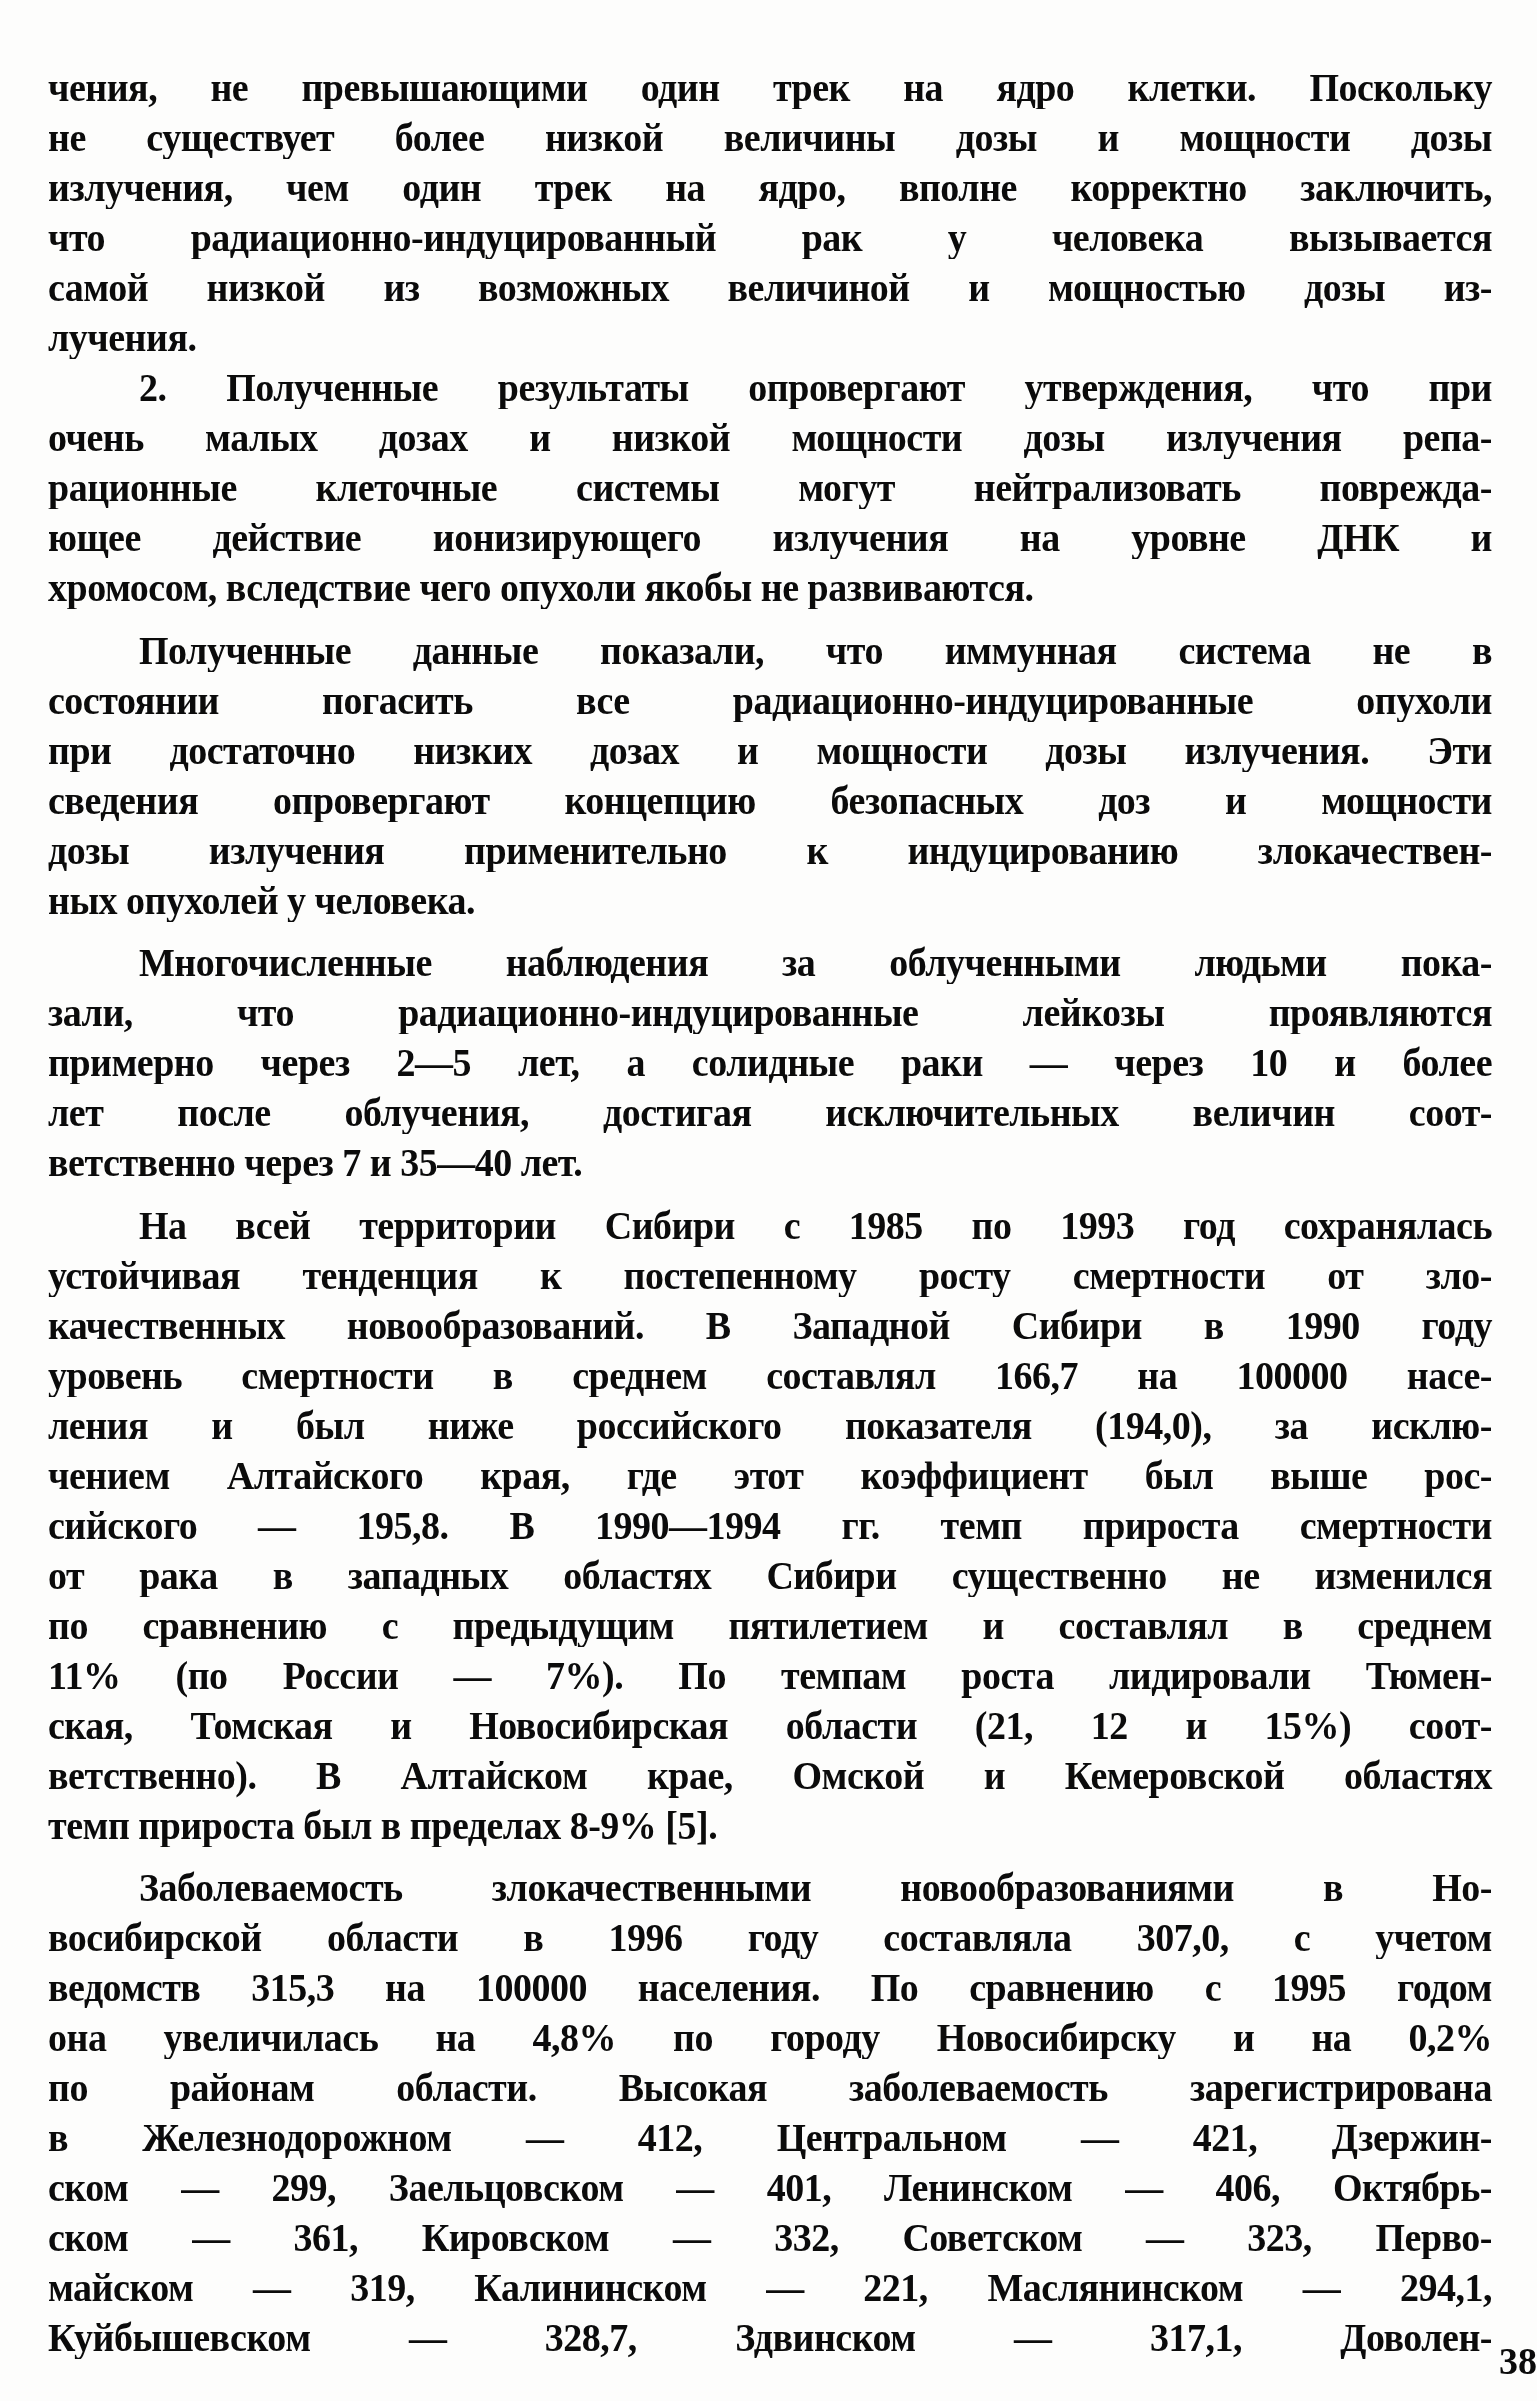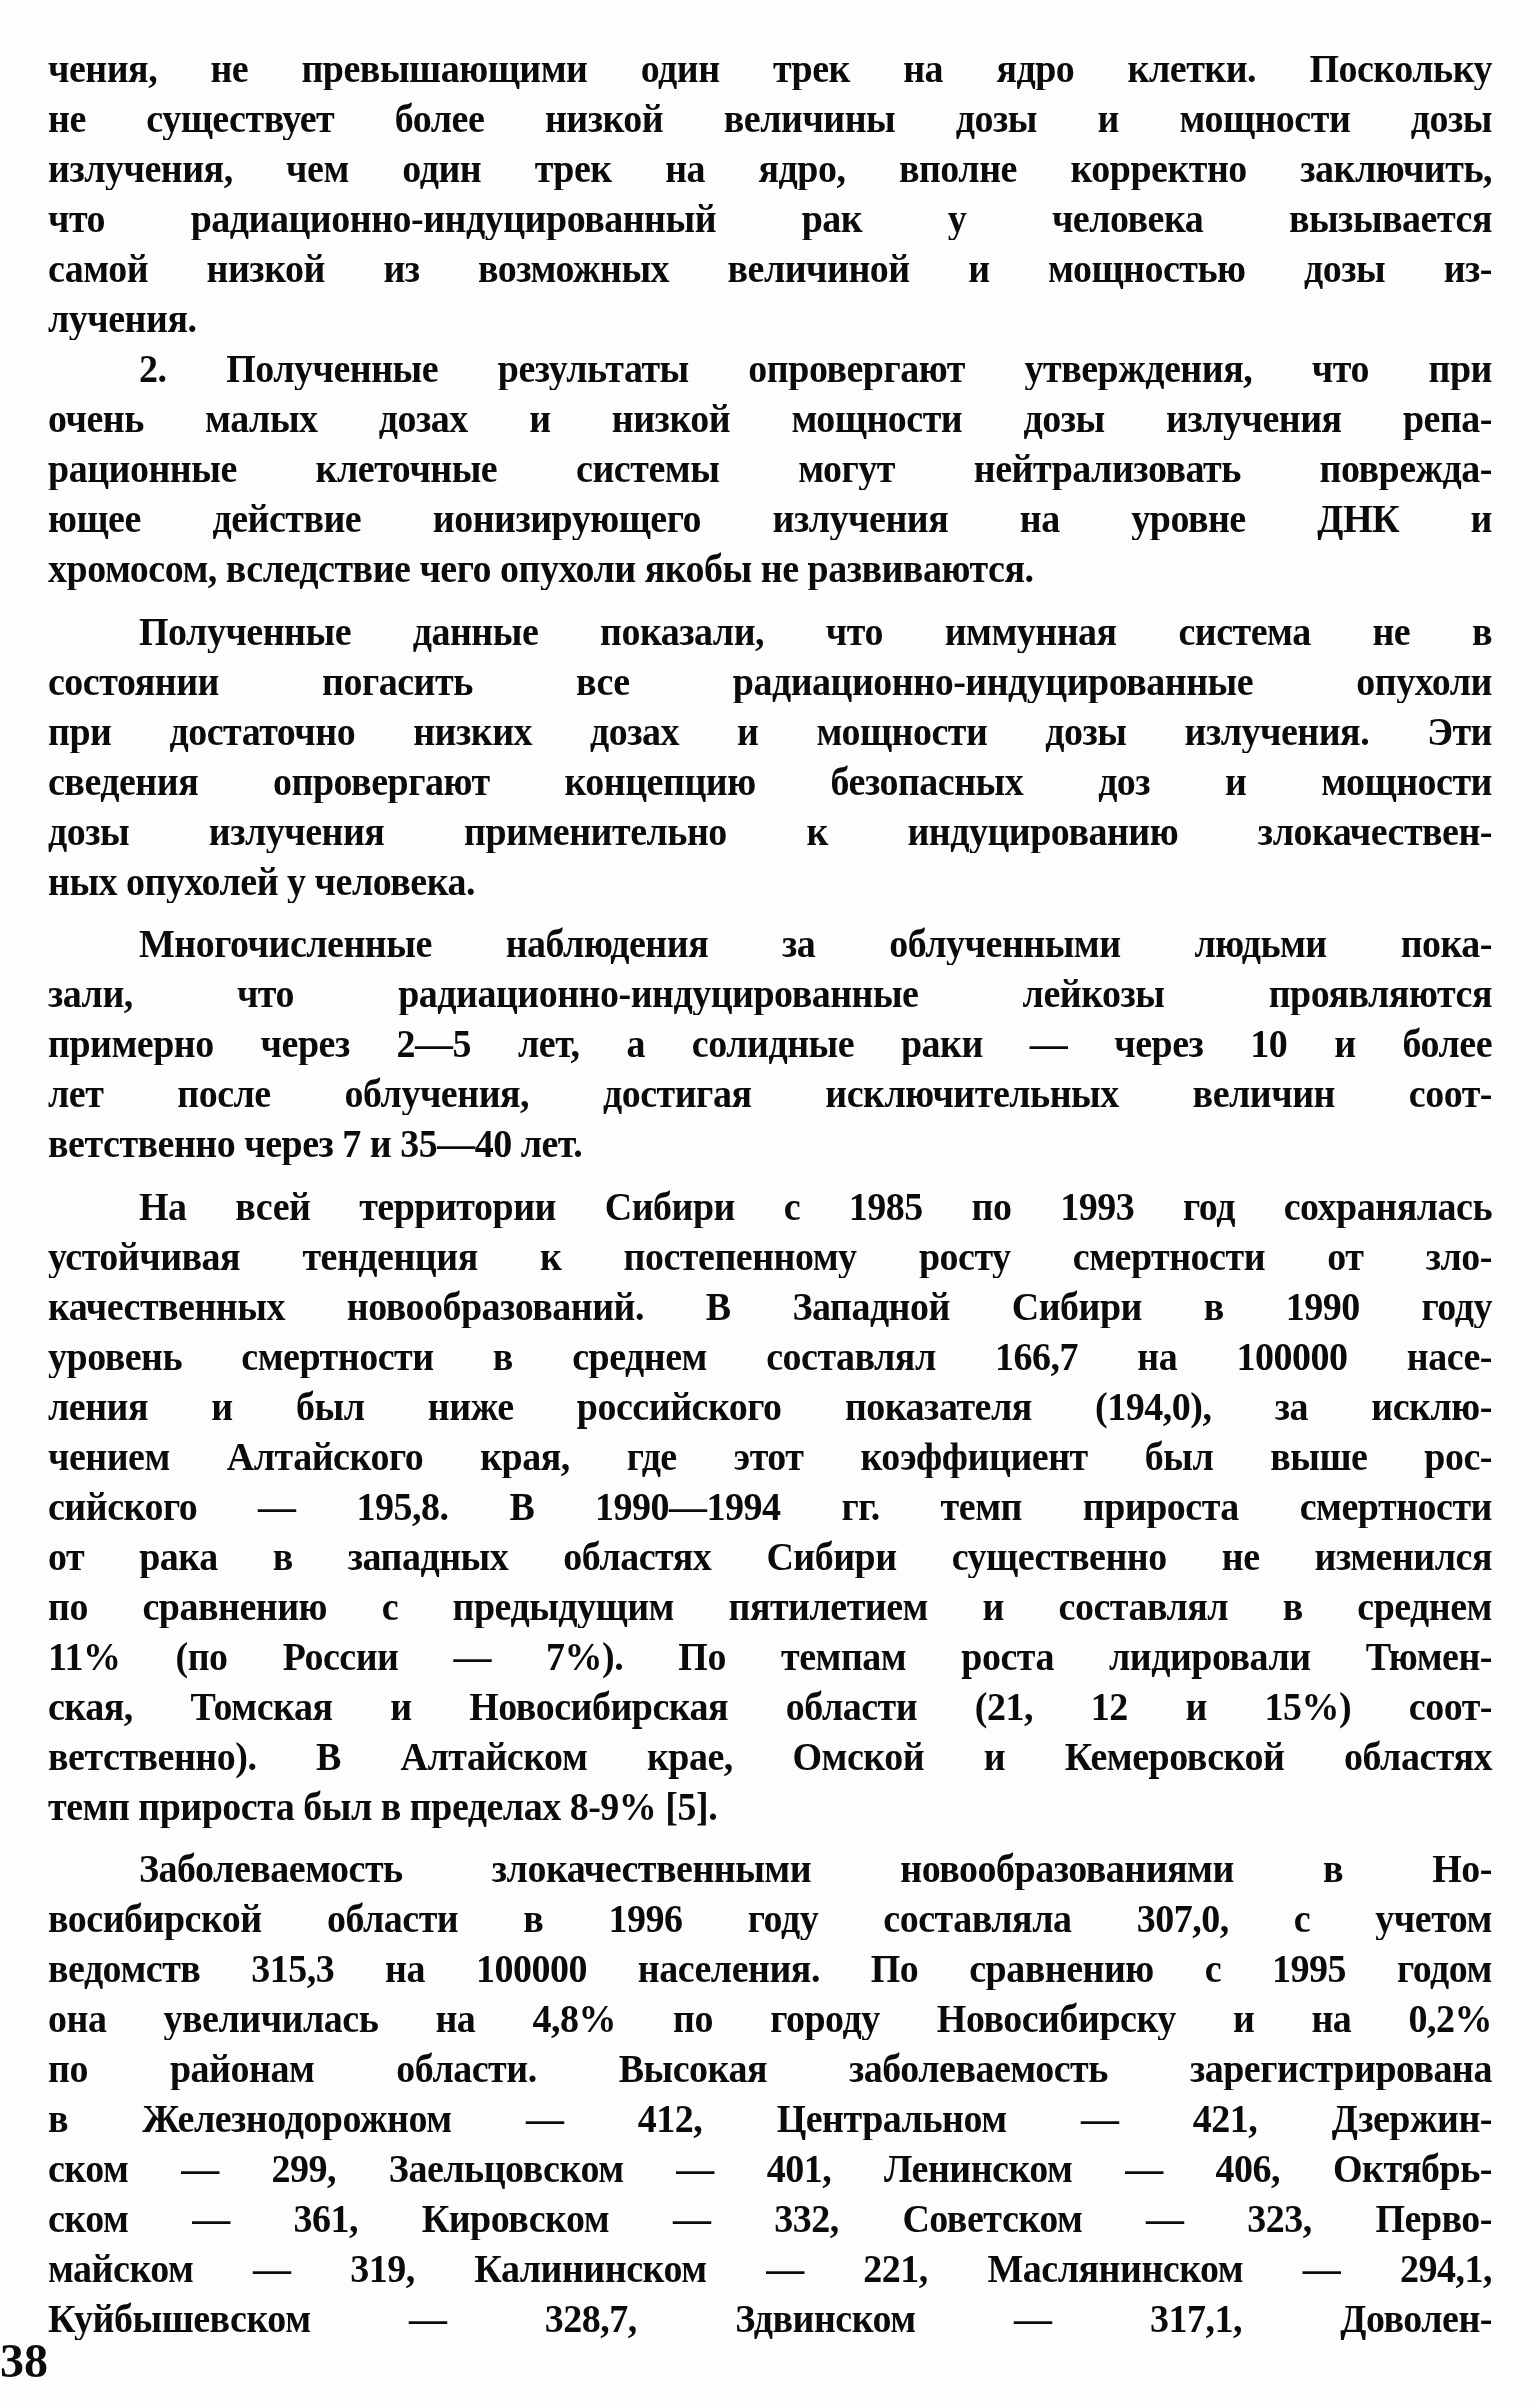--- a/index.html
+++ b/index.html
@@ -12,21 +12,21 @@
     background:var(--paper);
     font-family:"Liberation Serif","DejaVu Serif",serif;
     overflow:hidden;
   }
   .page{
     box-sizing:border-box;
     width:1537px;height:2402px;
     padding:42px 45px 0 48px;
     position:relative;
   }
-  .text-block{width:100%;}
+  .text-block{width:100%;margin-top:19px;}
   .para{margin:0;}
   .para.gap{margin-top:12.5px;}
   .line{
     font-weight:700;
     font-size:38px;
     line-height:50px;
     letter-spacing:-0.5px;
     color:var(--ink);
     text-align:justify;
     text-align-last:justify;
@@ -34,23 +34,23 @@
     
     transform:scaleY(1.04);
     transform-origin:center top;
   }
   .line.indent{padding-left:91px;}
   .line.last{text-align-last:left;}
   .pageno{
     position:absolute;
     left:0;right:0;
     top:2336px;
-    text-align:left;
+    text-align:right;
     font-weight:700;
-    font-size:48px;
+    font-size:38px;
     line-height:50px;
     color:var(--ink);
   }
 </style>
 </head>
 <body>
 
 <div class="page">
   <div class="text-block">
       <div class="para">

